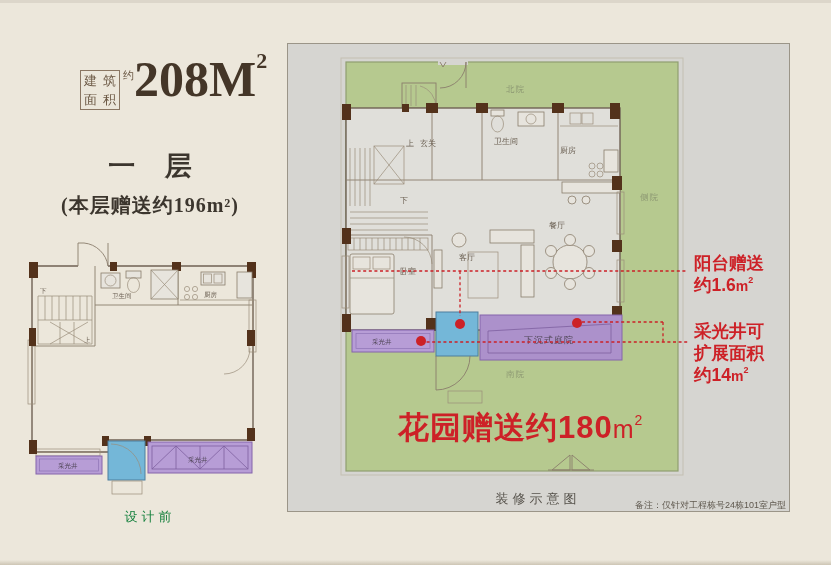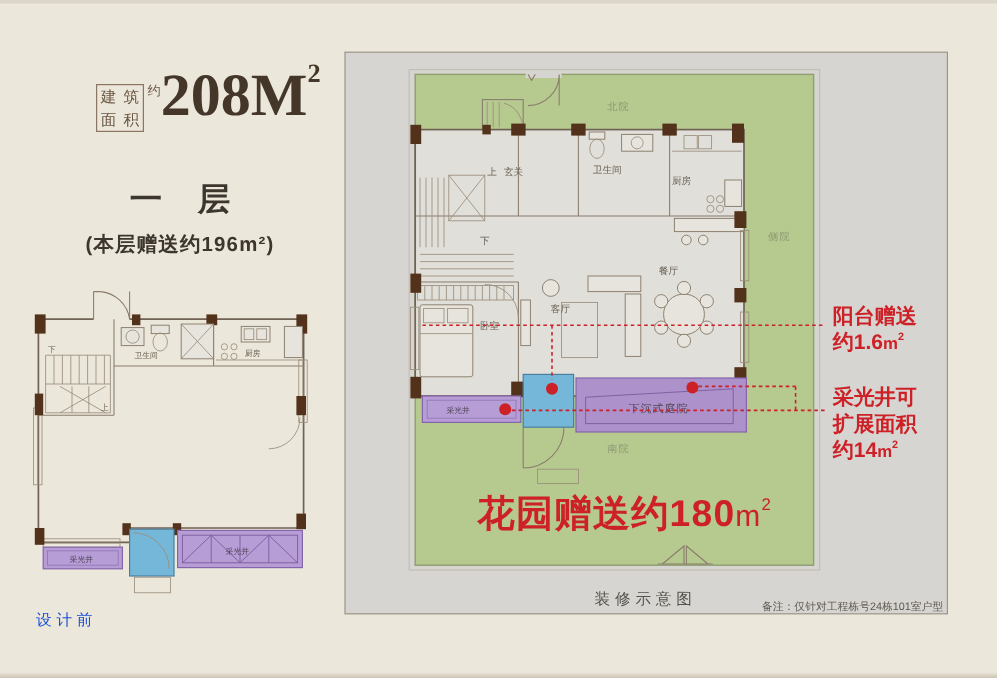--- a/index.html
+++ b/index.html
@@ -29,25 +29,25 @@
     font-family:"Liberation Serif","DejaVu Serif",serif;
     font-size:50px; font-weight:bold; color:#443628; letter-spacing:0px;
   }
   .area-big sup{font-size:22px; vertical-align:28px; font-weight:bold;}
   .floor-title{
     position:absolute; left:30px; top:148px; width:240px; text-align:center;
     font-size:27px; font-weight:bold; color:#3c362e; letter-spacing:1.1em; text-indent:1.1em;
   }
   .floor-bonus{
     position:absolute; left:10px; top:192px; width:280px; text-align:center;
-    font-size:17px; font-weight:bold; color:#3c362e; letter-spacing:1px;
+    font-size:20px; font-weight:bold; color:#3c362e; letter-spacing:1px;font-family:Liberation Serif, serif;
   }
   .caption-left{
-    position:absolute; left:30px; top:508px; width:240px; text-align:left;
-    font-size:13px; color:#1d4ed8; letter-spacing:4px;
+    position:absolute; left:30px; top:508px; width:240px; text-align:center;
+    font-size:13px; color:#15803d; letter-spacing:4px;
   }
 
   
   svg{position:absolute;}
   .thin{stroke:#8a7d6c; stroke-width:0.9; fill:none;}
   .thin2{stroke:#9a8d7a; stroke-width:0.7; fill:none;}
   .wall{stroke:#6f6254; stroke-width:1.4; fill:none;}
   .pier{fill:#53321b; stroke:none;}
   .furn{stroke:#8a7d6c; stroke-width:0.8; fill:#e7e4dd;}
   .lbl{fill:#6b6053; font-size:8px; font-family:"Liberation Sans","DejaVu Sans",sans-serif;}

